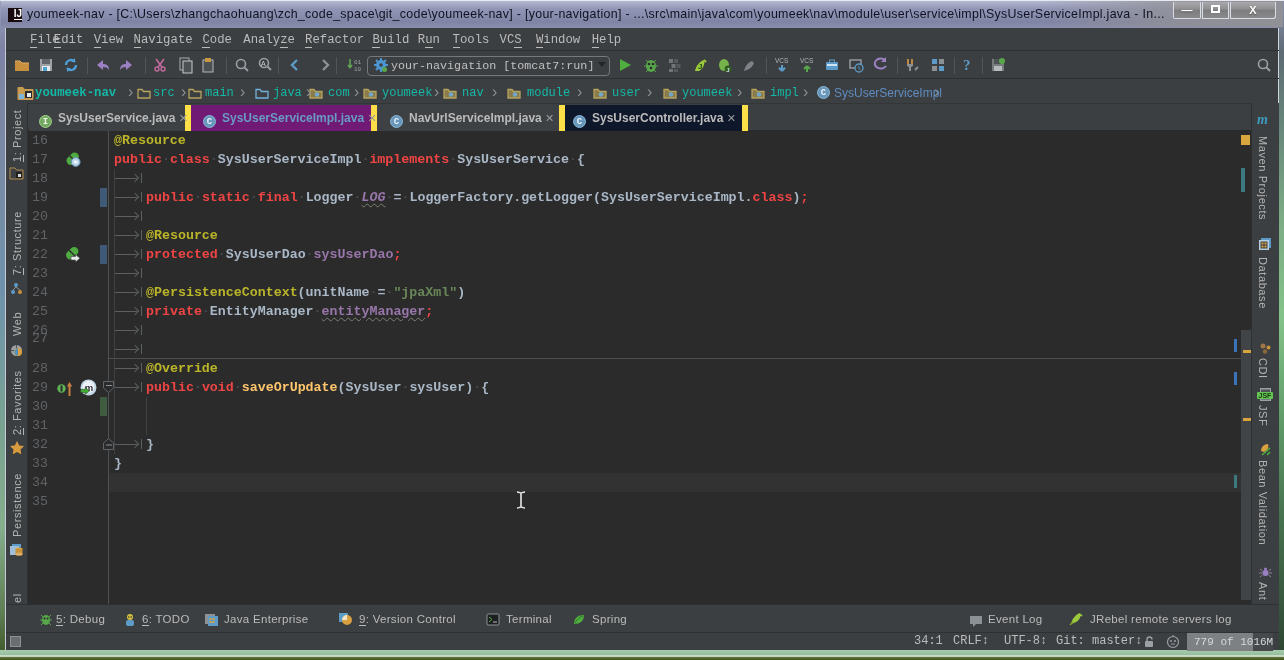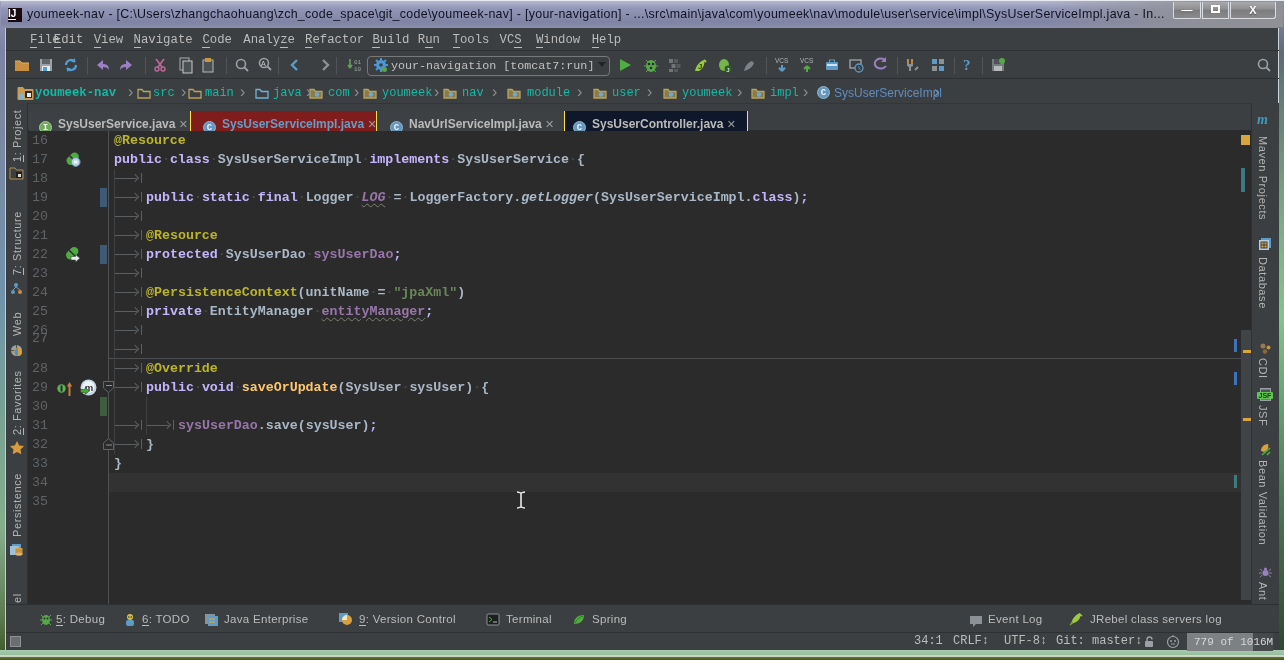--- a/index.html
+++ b/index.html
@@ -12,21 +12,21 @@
  background:linear-gradient(180deg,#8b90b0 0%,#5e6b74 8%,#68897b 20%,#7cab84 33%,#84c389 48%,#63a06c 62%,#47734f 78%,#3a5a40 90%,#2c4430 100%)}
 #frameB{position:absolute;left:0;bottom:0;width:1284px;height:10px;
  background:linear-gradient(180deg,#a8cbae 0%,#96bf9e 45%,#e9efe7 62%,#5d7036 75%,#42541f 100%)}
 #topline{position:absolute;left:0;top:0;width:1284px;height:1px;background:#e7eaf1}
 
 #title{position:absolute;left:1px;top:1px;width:1282px;height:26px;
  background:linear-gradient(180deg,#b4b8d0 0%,#9296b6 30%,#8a8eae 55%,#8084a4 80%,#888cab 100%)}
 #title .grey{position:absolute;right:0;top:0;width:240px;height:26px;
  background:linear-gradient(90deg,rgba(144,145,150,0),rgba(144,145,150,.85) 60%,#909196)}
 #ijicon{position:absolute;left:7px;top:7px;width:14px;height:14px;background:#190a10;color:#fff;
- font:bold 10px "Liberation Sans",sans-serif;text-align:left;line-height:12px}
+ font:bold 10px "Liberation Sans",sans-serif;text-align:right;line-height:12px}
 #ijicon u{text-decoration:none;border-bottom:1px solid #fff}
 #titletext{position:absolute;left:26px;top:0;height:26px;color:#101222;
  font:12.4px/27px "Liberation Sans",sans-serif;letter-spacing:.3px;white-space:nowrap}
 .winbtn{position:absolute;top:1px;height:17px;background:linear-gradient(180deg,#a9a9ab 0%,#8f8f91 45%,#7c7c7e 50%,#8a8a8c 100%);
  border:1px solid #d9dce3;border-top:none;color:#fff;text-align:center;
  font:bold 11px "Liberation Sans",sans-serif;line-height:16px;text-shadow:0 1px 1px #555}
 
 #client{position:absolute;left:5px;top:28px;width:1274px;height:622px;background:#3c3f41;
  border-left:1px solid #c6cad6;border-right:1px solid #cdd4da}
 
@@ -38,41 +38,41 @@
 .tsep{position:absolute;top:5px;width:1px;height:17px;background:#515558}
 #runbox{position:absolute;left:361px;top:4px;width:243px;height:20px;border:1px solid #787878;border-radius:4px;
  color:#c0c0c0;font:11.7px "Liberation Mono",monospace;line-height:19px}
 
 #crumbs{position:absolute;left:0;top:51px;width:1273px;height:27px;border-bottom:1px solid #2e3133}
 .cr{position:absolute;top:0;height:26px;color:#14b8a6;font:12px/28px "Liberation Mono",monospace;white-space:nowrap}
 .crb{font-weight:bold;font-size:12.3px}
 .chev{position:absolute;top:0;height:26px;color:#8a8f92;font:16px/26px "Liberation Sans",sans-serif}
 
 #tabbar{position:absolute;left:0;top:75px;width:1273px;height:28px;background:#3c3f41;border-top:1px solid #333637;border-bottom:1px solid #282b2d}
-.tab{position:absolute;top:7px;height:26px;border-right:1px solid #fde047;color:#bbbbbb;
+.tab{position:absolute;top:1px;height:26px;border-right:6px solid #fde047;color:#bbbbbb;
  font:bold 12px "Liberation Sans",sans-serif;line-height:27px;white-space:nowrap}
 .tab .x{color:#9b9b9b;font-weight:normal;font-size:11px}
 
 .ficon{display:inline-block;width:13px;height:13px;border-radius:50%;
  font:bold 9px "Liberation Mono",monospace;text-align:center;line-height:13px;vertical-align:-2px}
 .fic{background:#6897bb;border:1px solid #87b7d7;color:#eaf3fa}
 .fii{background:#73a860;border:1px solid #9fd08c;color:#eef7ea}
 
 #main{position:absolute;left:0;top:103px;width:1273px;height:473px;background:#2b2b2b}
 #lstripe{position:absolute;left:0;top:75px;width:22px;height:501px;background:#3c3f41;border-right:1px solid #2e3133}
 #rstripe{position:absolute;left:1245px;top:75px;width:28px;height:501px;background:#3c3f41;border-left:1px solid #2e3133}
 .vtxt{position:absolute;color:#b4b4b4;font:11px "Liberation Sans",sans-serif;letter-spacing:.6px;white-space:nowrap;z-index:5}
 .vtxt u{text-decoration:none;border-bottom:1px solid #b4b4b4}
 
 .lnum{position:absolute;left:8px;width:34px;text-align:right;color:#606366;font:13.3px/19px "Liberation Mono",monospace}
 .cl{position:absolute;left:108px;height:19px;color:#a9b7c6;
  font:bold 13.3px/19px "Liberation Mono",monospace;white-space:pre}
-.k{color:#c4b5fd}.an{color:#bbb529}.s{color:#6a8759}.f{color:#9876aa}
+.k{color:#ef4444}.an{color:#bbb529}.s{color:#6a8759}.f{color:#9876aa}
 .fi{color:#9876aa;font-style:italic}.m{color:#ffc66d}
-.mi2{font-style:italic}
+.mi2{}
 .d{color:#45494b}
 .wav{text-decoration:underline;text-decoration-style:wavy;text-decoration-color:#7c7f72;text-decoration-thickness:1px;text-underline-offset:2px}
 .tb{display:inline-block;width:32px;height:18px;position:relative;vertical-align:top}
 .tb:before{content:"";position:absolute;left:1px;top:3px;width:27px;height:12px;
  background:linear-gradient(#5b5f61,#5b5f61) 0 6px/22px 1px no-repeat,linear-gradient(#5b5f61,#5b5f61) 26px 1px/1px 10px no-repeat}
 .tb:after{content:"";position:absolute;left:18px;top:6px;width:5px;height:5px;border-right:1px solid #5b5f61;border-top:1px solid #5b5f61;transform:rotate(45deg)}
 
 #botbar{position:absolute;left:0;top:576px;width:1273px;height:28px;background:#3c3f41;border-top:1px solid #2e3133}
 .bi{position:absolute;top:0;height:28px;color:#bbbbbb;font:11.5px/28px "Liberation Sans",sans-serif;letter-spacing:.3px;white-space:nowrap}
 .bi u{text-decoration:none;border-bottom:1px solid #bbbbbb}
@@ -329,21 +329,21 @@
 <div class="chev" style="left:571px">›</div>
 <div class="chev" style="left:641px">›</div>
 <div class="chev" style="left:731px">›</div>
 <div class="chev" style="left:797px">›</div>
 <div class="chev" style="left:928px">›</div>
 <span class="ficon fic abs" style="left:811px;top:7px">C</span>
 <div class="cr" style="left:828px;color:#5f8cc0;font-family:'Liberation Sans',sans-serif;font-size:12px">SysUserServiceImpl</div>
 </div>
 <div id="tabbar">
 <div class="tab" style="left:23px;width:162px;background:#3e4143"><span class="ficon fii" style="margin:0 6px 0 10px">I</span>SysUserService.java <span class="x">✕</span></div>
-<div class="tab" style="left:185px;width:186px;background:#7f1d1d;color:#6a9bc3"><span class="ficon fic" style="margin:0 6px 0 12px">C</span>SysUserServiceImpl.java <span class="x">✕</span></div>
+<div class="tab" style="left:185px;width:186px;background:#701a75;color:#6a9bc3"><span class="ficon fic" style="margin:0 6px 0 12px">C</span>SysUserServiceImpl.java <span class="x">✕</span></div>
 <div class="tab" style="left:371px;width:188px;background:#3e4143"><span class="ficon fic" style="margin:0 6px 0 13px">C</span>NavUrlServiceImpl.java <span class="x">✕</span></div>
 <div class="tab" style="left:559px;width:183px;background:#0f172a"><span class="ficon fic" style="margin:0 6px 0 8px">C</span>SysUserController.java <span class="x">✕</span></div>
 </div>
 <div id="main">
 <div class="abs" style="left:103px;top:342px;width:1132px;height:19px;background:#323232"></div>
 <div class="abs" style="left:103px;top:227px;width:1135px;height:1px;background:#4c5052"></div>
 <div class="lnum" style="top:0px">16</div>
 <div class="lnum" style="top:19px">17</div>
 <div class="lnum" style="top:38px">18</div>
 <div class="lnum" style="top:57px">19</div>
@@ -411,21 +411,20 @@
 <div class="cl" style="top:76px"><span class="tb"></span></div>
 <div class="cl" style="top:95px"><span class="tb"></span><span class="an">@Resource</span></div>
 <div class="cl" style="top:114px"><span class="tb"></span><span class="k">protected</span><span class="d">·</span>SysUserDao<span class="d">·</span><span class="f">sysUserDao</span><span class="k">;</span></div>
 <div class="cl" style="top:133px"><span class="tb"></span></div>
 <div class="cl" style="top:152px"><span class="tb"></span><span class="an">@PersistenceContext</span>(unitName<span class="d">·</span>=<span class="d">·</span><span class="s">"jpaXml"</span>)</div>
 <div class="cl" style="top:171px"><span class="tb"></span><span class="k">private</span><span class="d">·</span>EntityManager<span class="d">·</span><span class="f wav">entityManager</span><span class="k">;</span></div>
 <div class="cl" style="top:190px"><span class="tb"></span></div>
 <div class="cl" style="top:209px"><span class="tb"></span></div>
 <div class="cl" style="top:228px"><span class="tb"></span><span class="an">@Override</span></div>
 <div class="cl" style="top:247px"><span class="tb"></span><span class="k">public</span><span class="d">·</span><span class="k">void</span><span class="d">·</span><span class="m">saveOrUpdate</span>(SysUser<span class="d">·</span>sysUser)<span class="d">·</span>{</div>
-<div class="cl" style="top:285px"><span class="tb"></span><span class="tb"></span><span class="f">sysUserDao</span>.save(sysUser)<span class="k">;</span></div>
 <div class="cl" style="top:304px"><span class="tb"></span>}</div>
 <div class="cl" style="top:323px">}</div>
 <div class="abs" style="left:509px;top:359px;width:12px;height:20px"><svg width="12" height="20">
           <path d="M2 2c2 0 3 1 4 1s2-1 4-1M6 3v14M2 18c2 0 3-1 4-1s2 1 4 1" stroke="#e8e8e8" stroke-width="1.6" fill="none"></path>
         </svg></div>
 <div class="abs" style="left:1235px;top:199px;width:10px;height:270px;background:#404446"></div>
 <div class="abs" style="left:1235px;top:4px;width:9px;height:10px;background:#d9a53f"></div>
 <div class="abs" style="left:1235px;top:37px;width:4px;height:24px;background:#3d7a80"></div>
 <div class="abs" style="left:1228px;top:208px;width:3px;height:13px;background:#3b74bb"></div>
 <div class="abs" style="left:1228px;top:241px;width:3px;height:13px;background:#3b74bb"></div>
@@ -553,21 +552,21 @@
 <div class="bi" style="left:586px">Spring</div>
 <div class="abs" style="left:963px;top:8px"><svg width="14" height="12">
           <path d="M1 1h12v8H7l-3 3V9H1z" fill="#8c9196"></path>
         </svg></div>
 <div class="bi" style="left:982px">Event Log</div>
 <div class="abs" style="left:1062px;top:6px"><svg width="16" height="15">
           <path d="M3 13c1-5 4-9 9-11 1 3 0 8-6 10z" fill="#9dc93c"></path>
           <path d="M11 3l3 2" stroke="#9dc93c" stroke-width="2"></path>
           <path d="M2 14l3-3" stroke="#7da32c" stroke-width="1.5"></path>
         </svg></div>
-<div class="bi" style="left:1084px">JRebel class servers log</div>
+<div class="bi" style="left:1084px">JRebel remote servers log</div>
 </div>
 <div id="status">
 <div class="abs" style="left:4px;top:3px;width:11px;height:11px;border:1px solid #8c9196;background:#6a6e71"></div>
 <div class="abs" style="left:908px;top:0;height:18px;line-height:17px;font-size:12px">34:1</div>
 <div class="abs" style="left:947px;top:0;height:18px;line-height:17px;font-size:12px">CRLF↕</div>
 <div class="abs" style="left:998px;top:0;height:18px;line-height:17px;font-size:12px">UTF-8↕</div>
 <div class="abs" style="left:1050px;top:0;height:18px;line-height:17px;font-size:12px">Git: master↕</div>
 <div class="abs" style="left:1137px;top:3px"><svg width="12" height="12">
           <rect x="2" y="5" width="8" height="6" rx="1" fill="#9aa0a6"></rect>
           <path d="M4 5V3.5A2.5 2.5 0 0 1 9 3.5" fill="none" stroke="#9aa0a6" stroke-width="1.4"></path>

